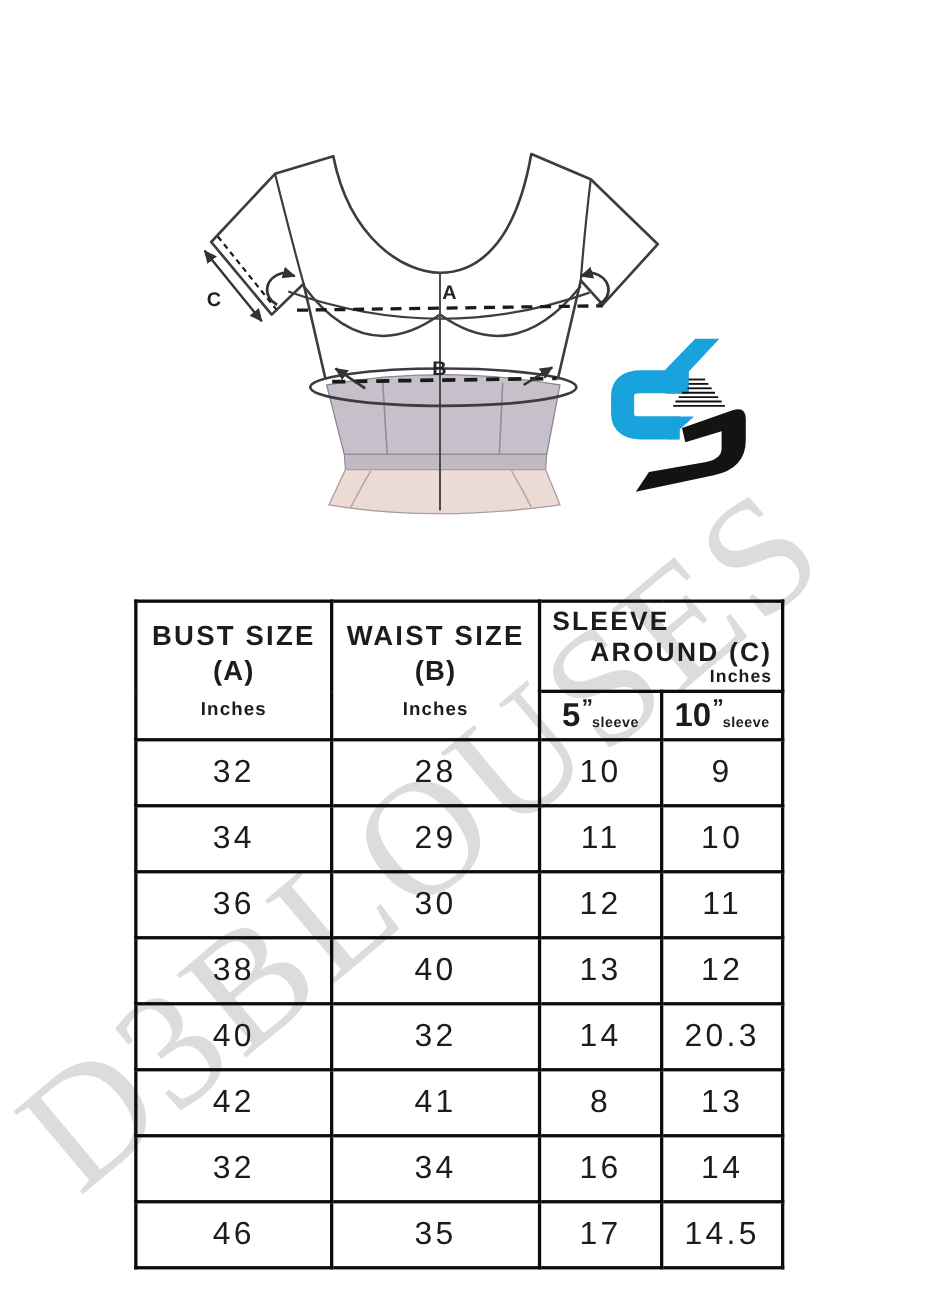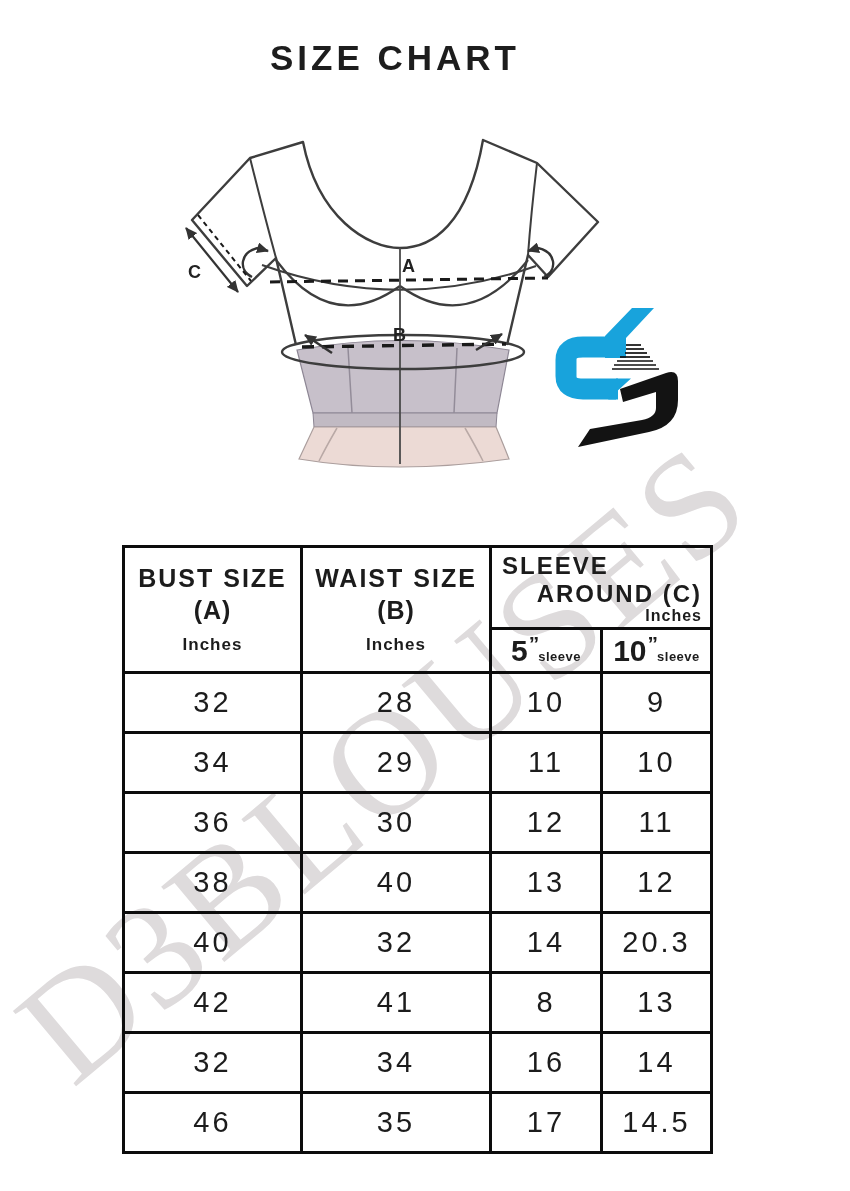--- a/index.html
+++ b/index.html
@@ -44,21 +44,20 @@
   .sub-word{font-size:13px;font-weight:bold;margin-top:14px;margin-left:-1px;letter-spacing:0.5px;}
   .cell-num{font-size:29px;font-weight:normal;letter-spacing:3px;}
 </style>
 </head>
 <body>
 
 <div class="page">
 
   <div class="watermark">D3BLOUSES</div>
 
-  <div class="title">SIZE CHART</div>
 
   <svg class="illustration" width="850" height="540" viewBox="0 0 850 540">
     <defs>
       <marker id="ah" markerUnits="userSpaceOnUse" markerWidth="13" markerHeight="11" refX="11" refY="5.5" orient="auto-start-reverse">
         <path d="M0,0 L12,5.5 L0,11 Z" fill="#333"></path>
       </marker>
     </defs>
 
     <g>
       <path fill="#ffffff" stroke="none" d="M 296,345 L 276,258 L 247,286 L 192,220 L 250,158 L 303,142

